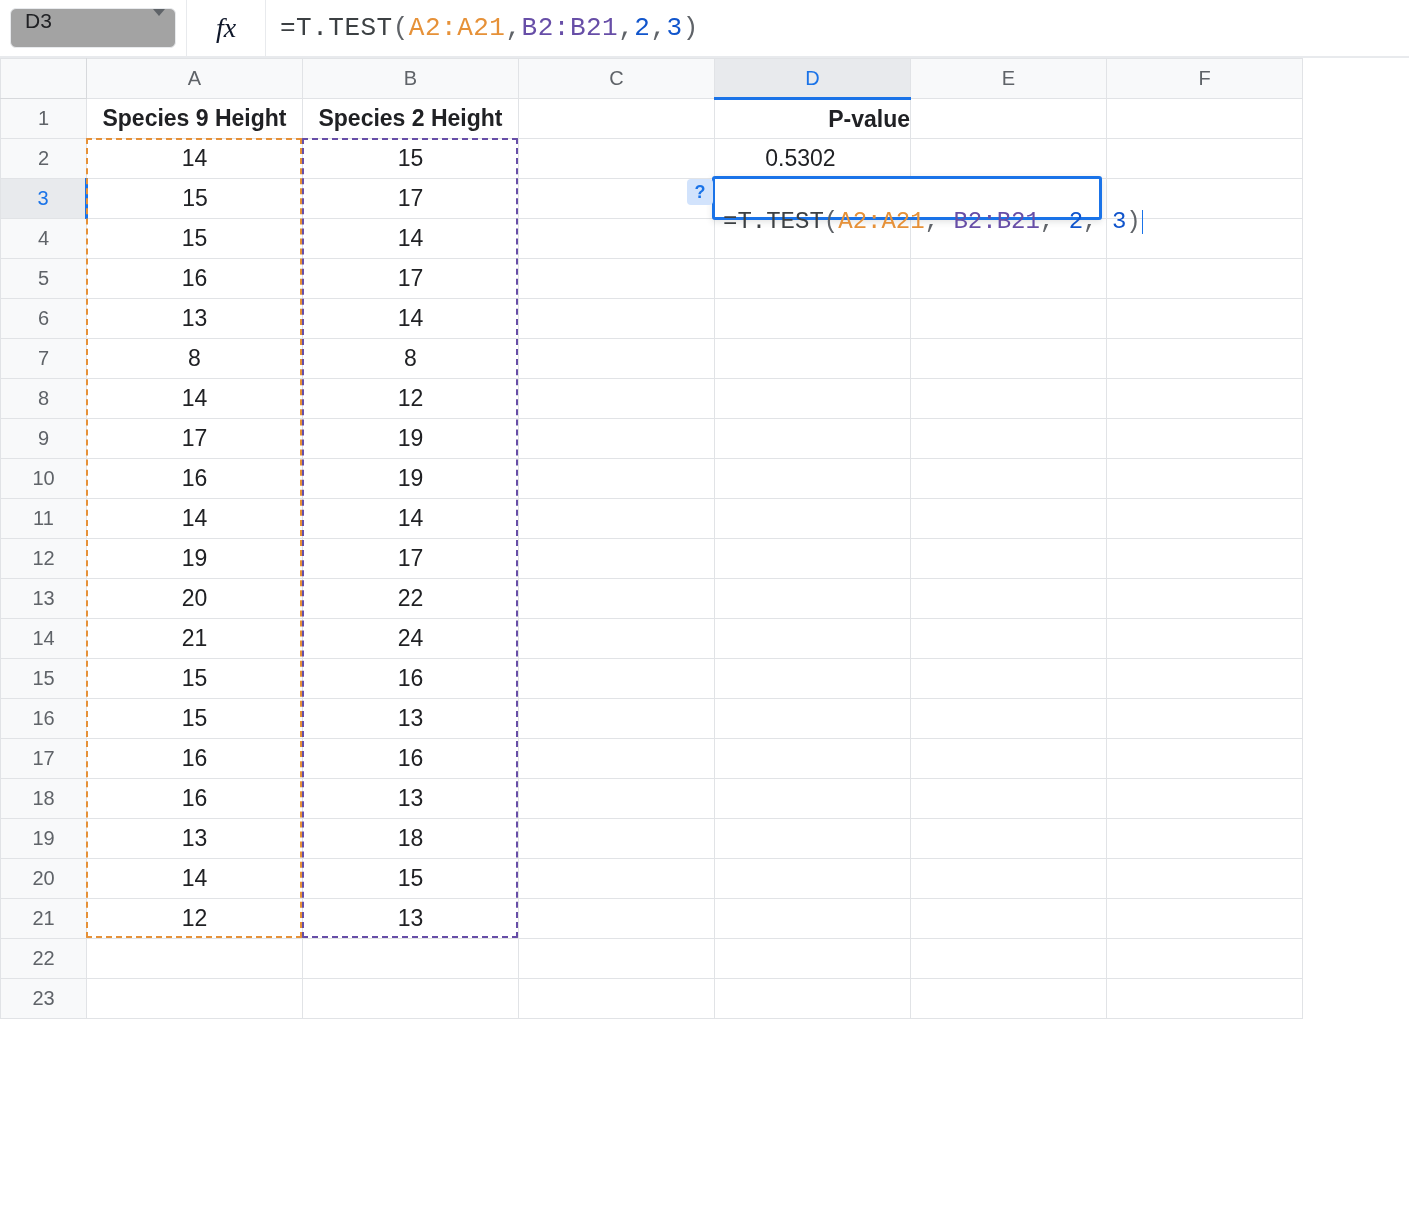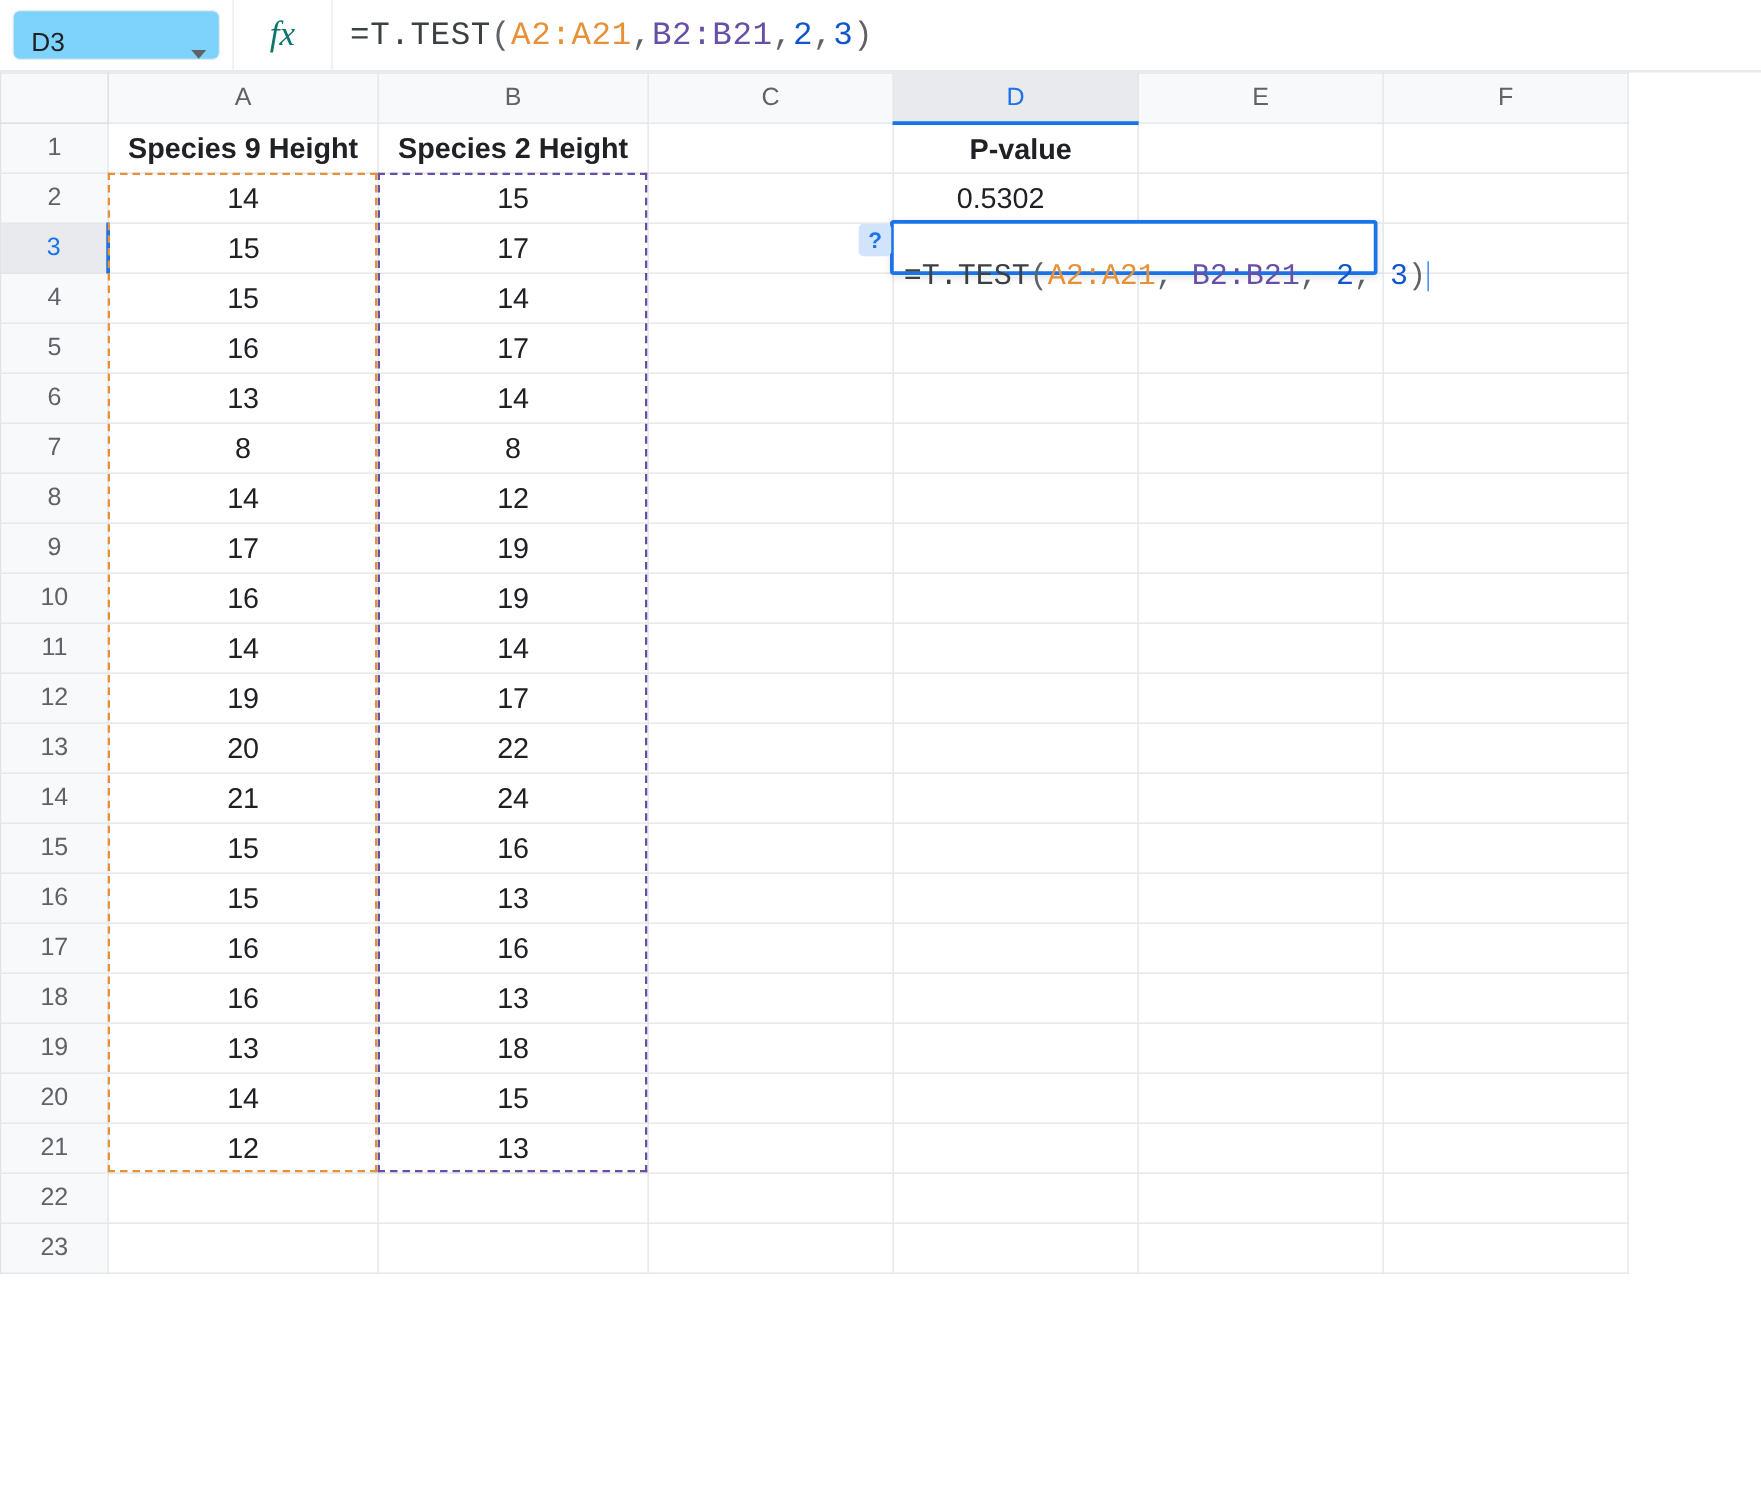--- a/index.html
+++ b/index.html
@@ -29,43 +29,43 @@
     display: flex;
     align-items: center;
     padding: 6px 10px 6px 10px;
   }
   .name-box {
     flex: 1;
     height: 40px;
     border: 1.5px solid #e8eaed;
     border-radius: 6px;
     display: flex;
-    align-items: flex-end;
+    align-items: flex-start;
     justify-content: space-between;
     padding: 0 10px 0 14px;
     font-size: 21px;
     color: #202124;
-    background: #7dd3fc;
+    background: #a3a3a3;
   }
   .name-box .drop {
     width: 0; height: 0;
     border-left: 6px solid transparent;
     border-right: 6px solid transparent;
     border-top: 7px solid #5f6368;
   }
   .vbar {
     width: 1px;
     background: #e8eaed;
   }
   .fx {
     width: 78px;
     display: flex;
     align-items: center;
     justify-content: center;
-    color: #0f766e;
+    color: #0f172a;
     font-family: "Georgia", serif;
     font-style: italic;
     font-size: 28px;
     user-select: none;
   }
   .formula-bar {
     flex: 1;
     display: flex;
     align-items: center;
     padding-left: 14px;
@@ -136,21 +136,21 @@
   
   .col-hdr.active, .row-hdr.active {
     background: #e8eaed;
     color: #1a73e8;
   }
   .col-hdr.active { border-bottom: 3px solid #1a73e8; }
   .row-hdr.active { border-right: 3px solid #1a73e8; }
 
   .data-cell { text-align: center; }
   .data-cell.bold { font-weight: 700; }
-  .data-cell.left { text-align: center; padding-left: 8px; }
+  .data-cell.left { text-align: right; padding-left: 8px; }
   .data-cell.right { text-align: center; padding-right: 24px; }
 
   
   .range-border {
     position: absolute;
     pointer-events: none;
     border-style: dashed;
     border-width: 2.5px;
     border-radius: 1px;
   }

